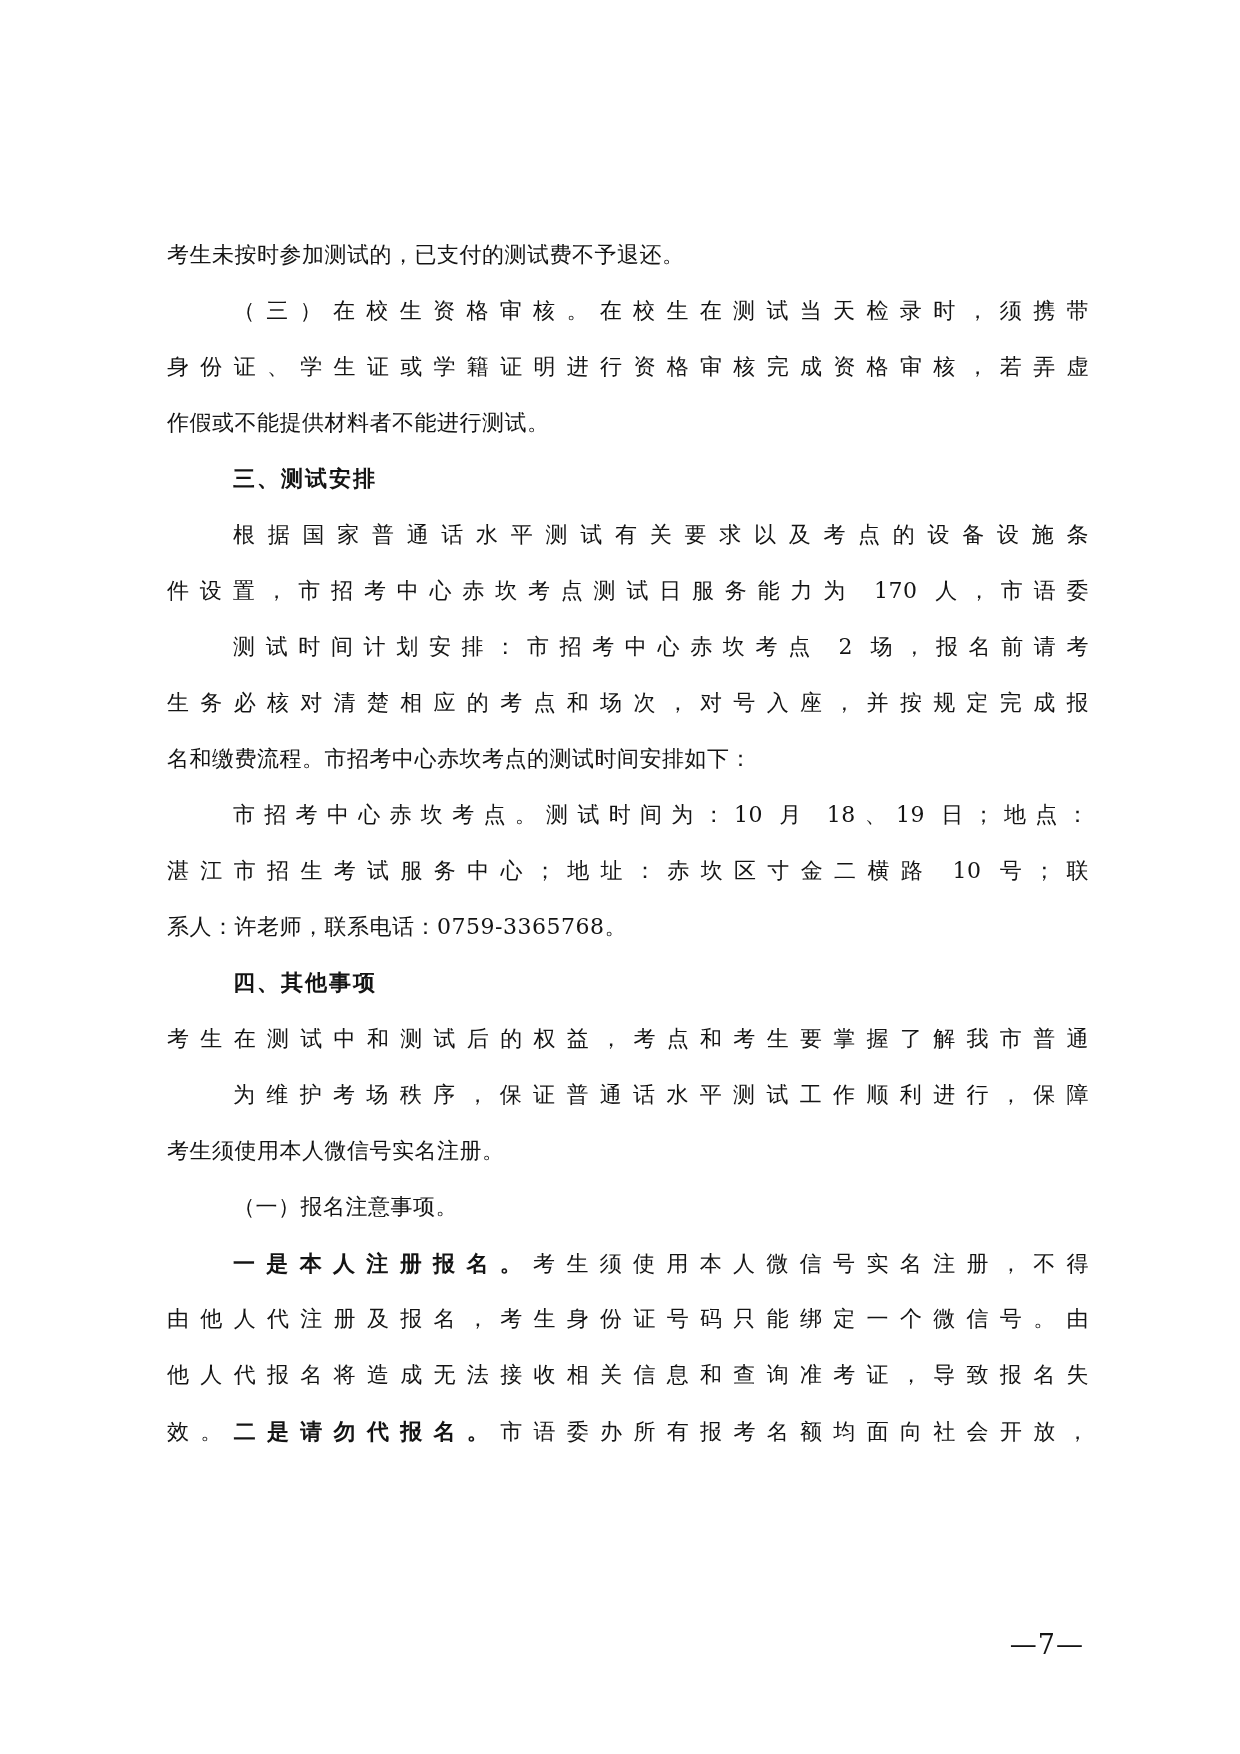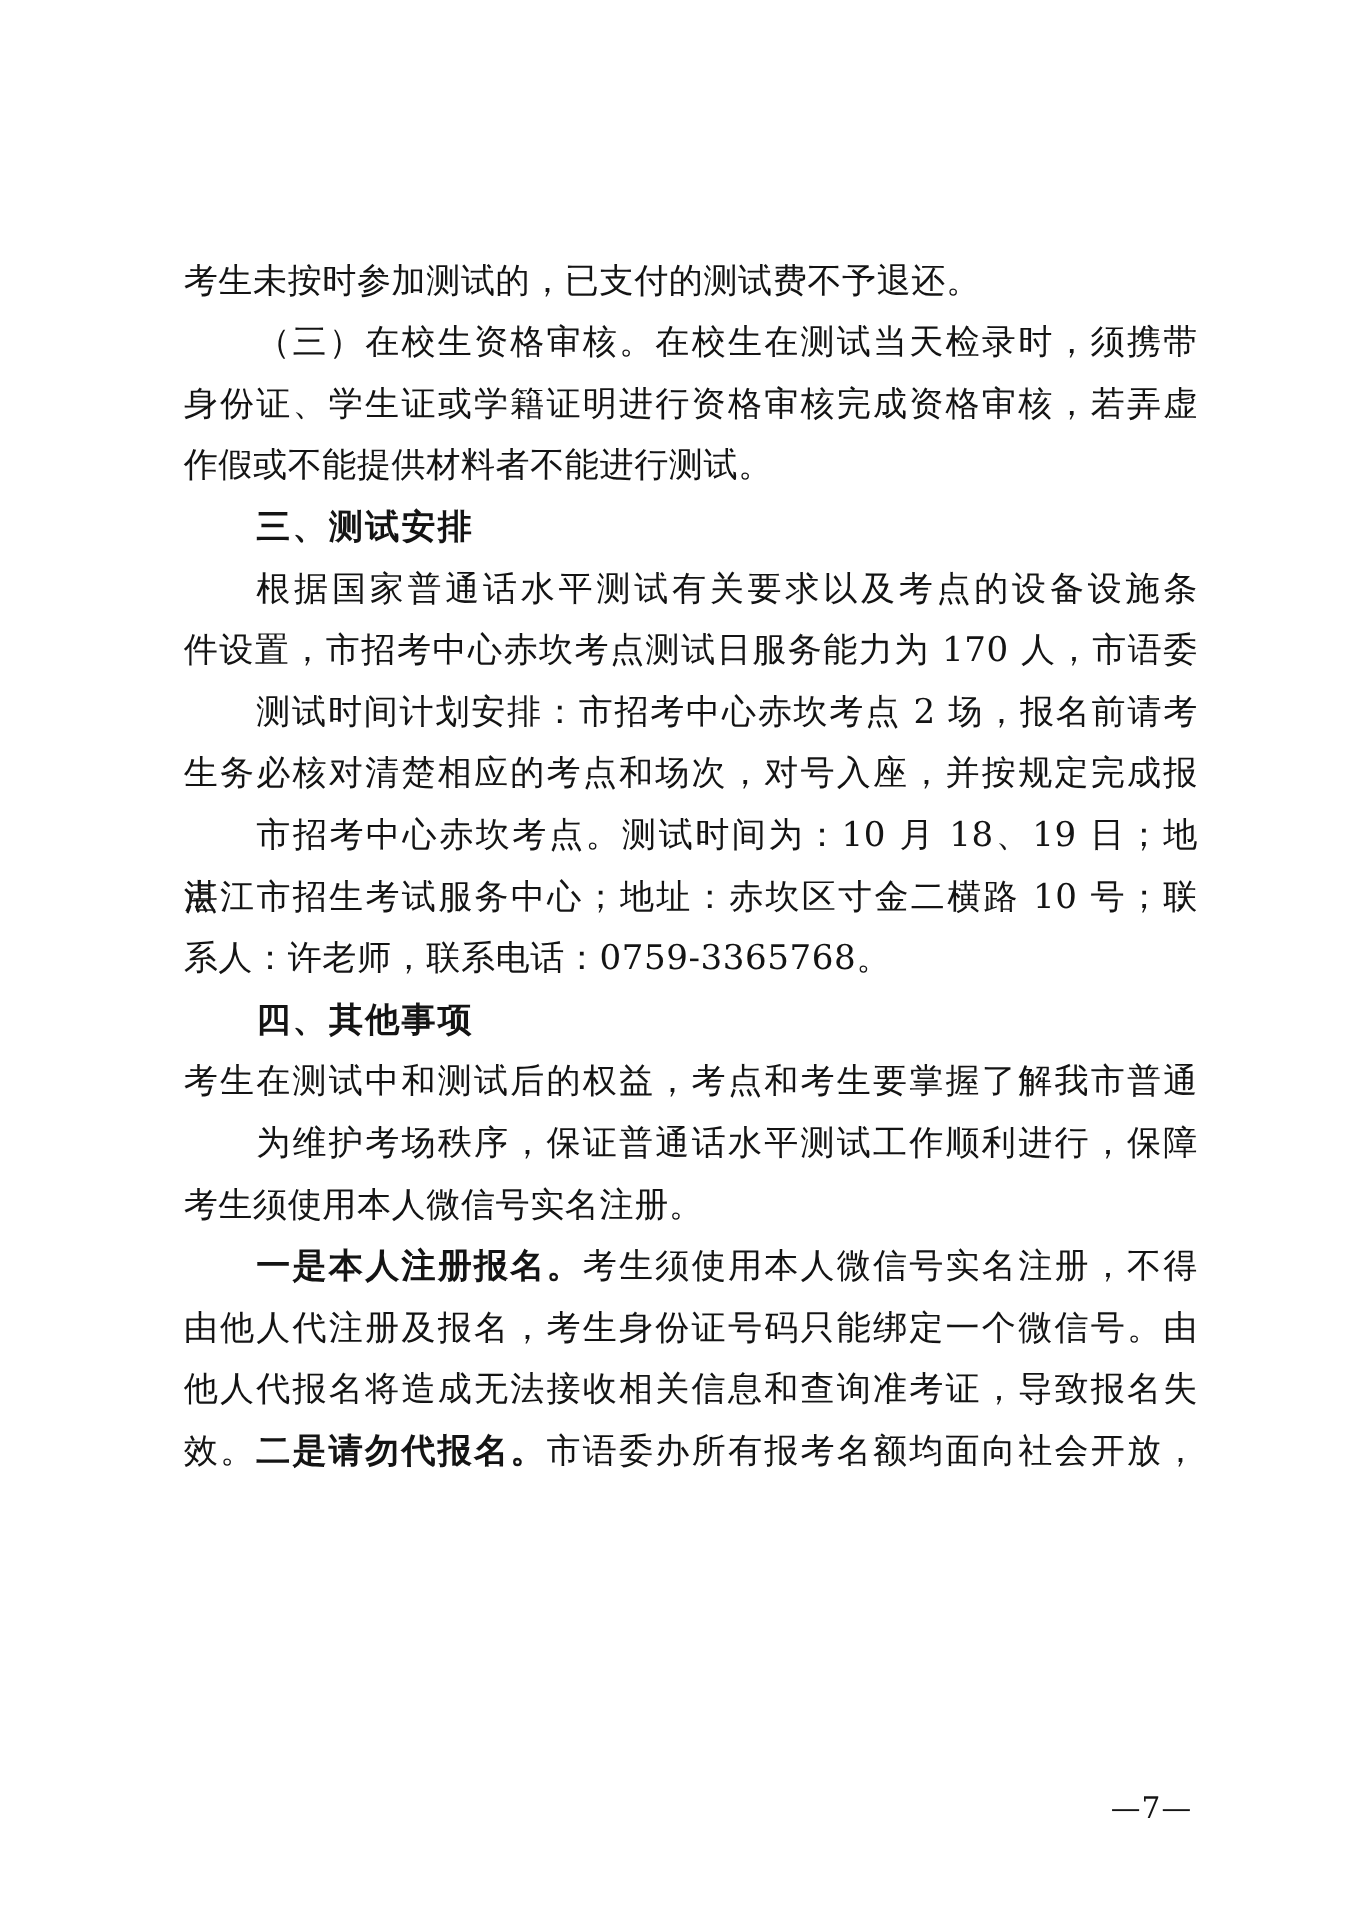--- a/index.html
+++ b/index.html
@@ -22,21 +22,21 @@
   }
   .doc {
     position: absolute;
     left: 167px;
     top: 227px;
     width: 922px;
   }
   .line {
     height: 56px;
     line-height: 56px;
-    font-size: 31px;
+    font-size: 22px;
     white-space: nowrap;
     letter-spacing: 0.5px;
   }
   .line.justify {
     white-space: normal;
     text-align: justify;
     text-align-last: justify;
   }
   .line.indent {
     text-indent: 66px;
@@ -66,26 +66,28 @@
   <div class="doc" id="doc">
       <div class="line"><span class="run">考生未按时参加测试的，已支付的测试费不予退还。</span></div>
       <div class="line indent justify"><span class="run">（三）在校生资格审核。在校生在测试当天检录时，须携带</span></div>
       <div class="line justify"><span class="run">身份证、学生证或学籍证明进行资格审核完成资格审核，若弄虚</span></div>
       <div class="line"><span class="run">作假或不能提供材料者不能进行测试。</span></div>
       <div class="line heading indent"><span class="run-bold">三、测试安排</span></div>
       <div class="line indent justify"><span class="run">根据国家普通话水平测试有关要求以及考点的设备设施条</span></div>
       <div class="line justify"><span class="run">件设置，市招考中心赤坎考点测试日服务能力为 170 人，市语委</span></div>
       <div class="line indent justify"><span class="run">测试时间计划安排：市招考中心赤坎考点 2 场，报名前请考</span></div>
       <div class="line justify"><span class="run">生务必核对清楚相应的考点和场次，对号入座，并按规定完成报</span></div>
+      <div class="line"><span class="run">名和缴费流程。市招考中心赤坎考点的测试时间安排如下：</span></div>
       <div class="line indent justify"><span class="run">市招考中心赤坎考点。测试时间为：10 月 18、19 日；地点：</span></div>
       <div class="line justify"><span class="run">湛江市招生考试服务中心；地址：赤坎区寸金二横路 10 号；联</span></div>
       <div class="line"><span class="run">系人：许老师，联系电话：0759-3365768。</span></div>
       <div class="line heading indent"><span class="run-bold">四、其他事项</span></div>
       <div class="line justify"><span class="run">考生在测试中和测试后的权益，考点和考生要掌握了解我市普通</span></div>
       <div class="line indent justify"><span class="run">为维护考场秩序，保证普通话水平测试工作顺利进行，保障</span></div>
       <div class="line"><span class="run">考生须使用本人微信号实名注册。</span></div>
+      <div class="line indent"><span class="run">（一）报名注意事项。</span></div>
       <div class="line indent justify"><span class="run-bold">一是本人注册报名。</span><span class="run">考生须使用本人微信号实名注册，不得</span></div>
       <div class="line justify"><span class="run">由他人代注册及报名，考生身份证号码只能绑定一个微信号。由</span></div>
       <div class="line justify"><span class="run">他人代报名将造成无法接收相关信息和查询准考证，导致报名失</span></div>
       <div class="line justify"><span class="run">效。</span><span class="run-bold">二是请勿代报名。</span><span class="run">市语委办所有报考名额均面向社会开放，</span></div>
     </div>
   <div class="page-number">—7—</div>
 </div>
 
 </body></html>

